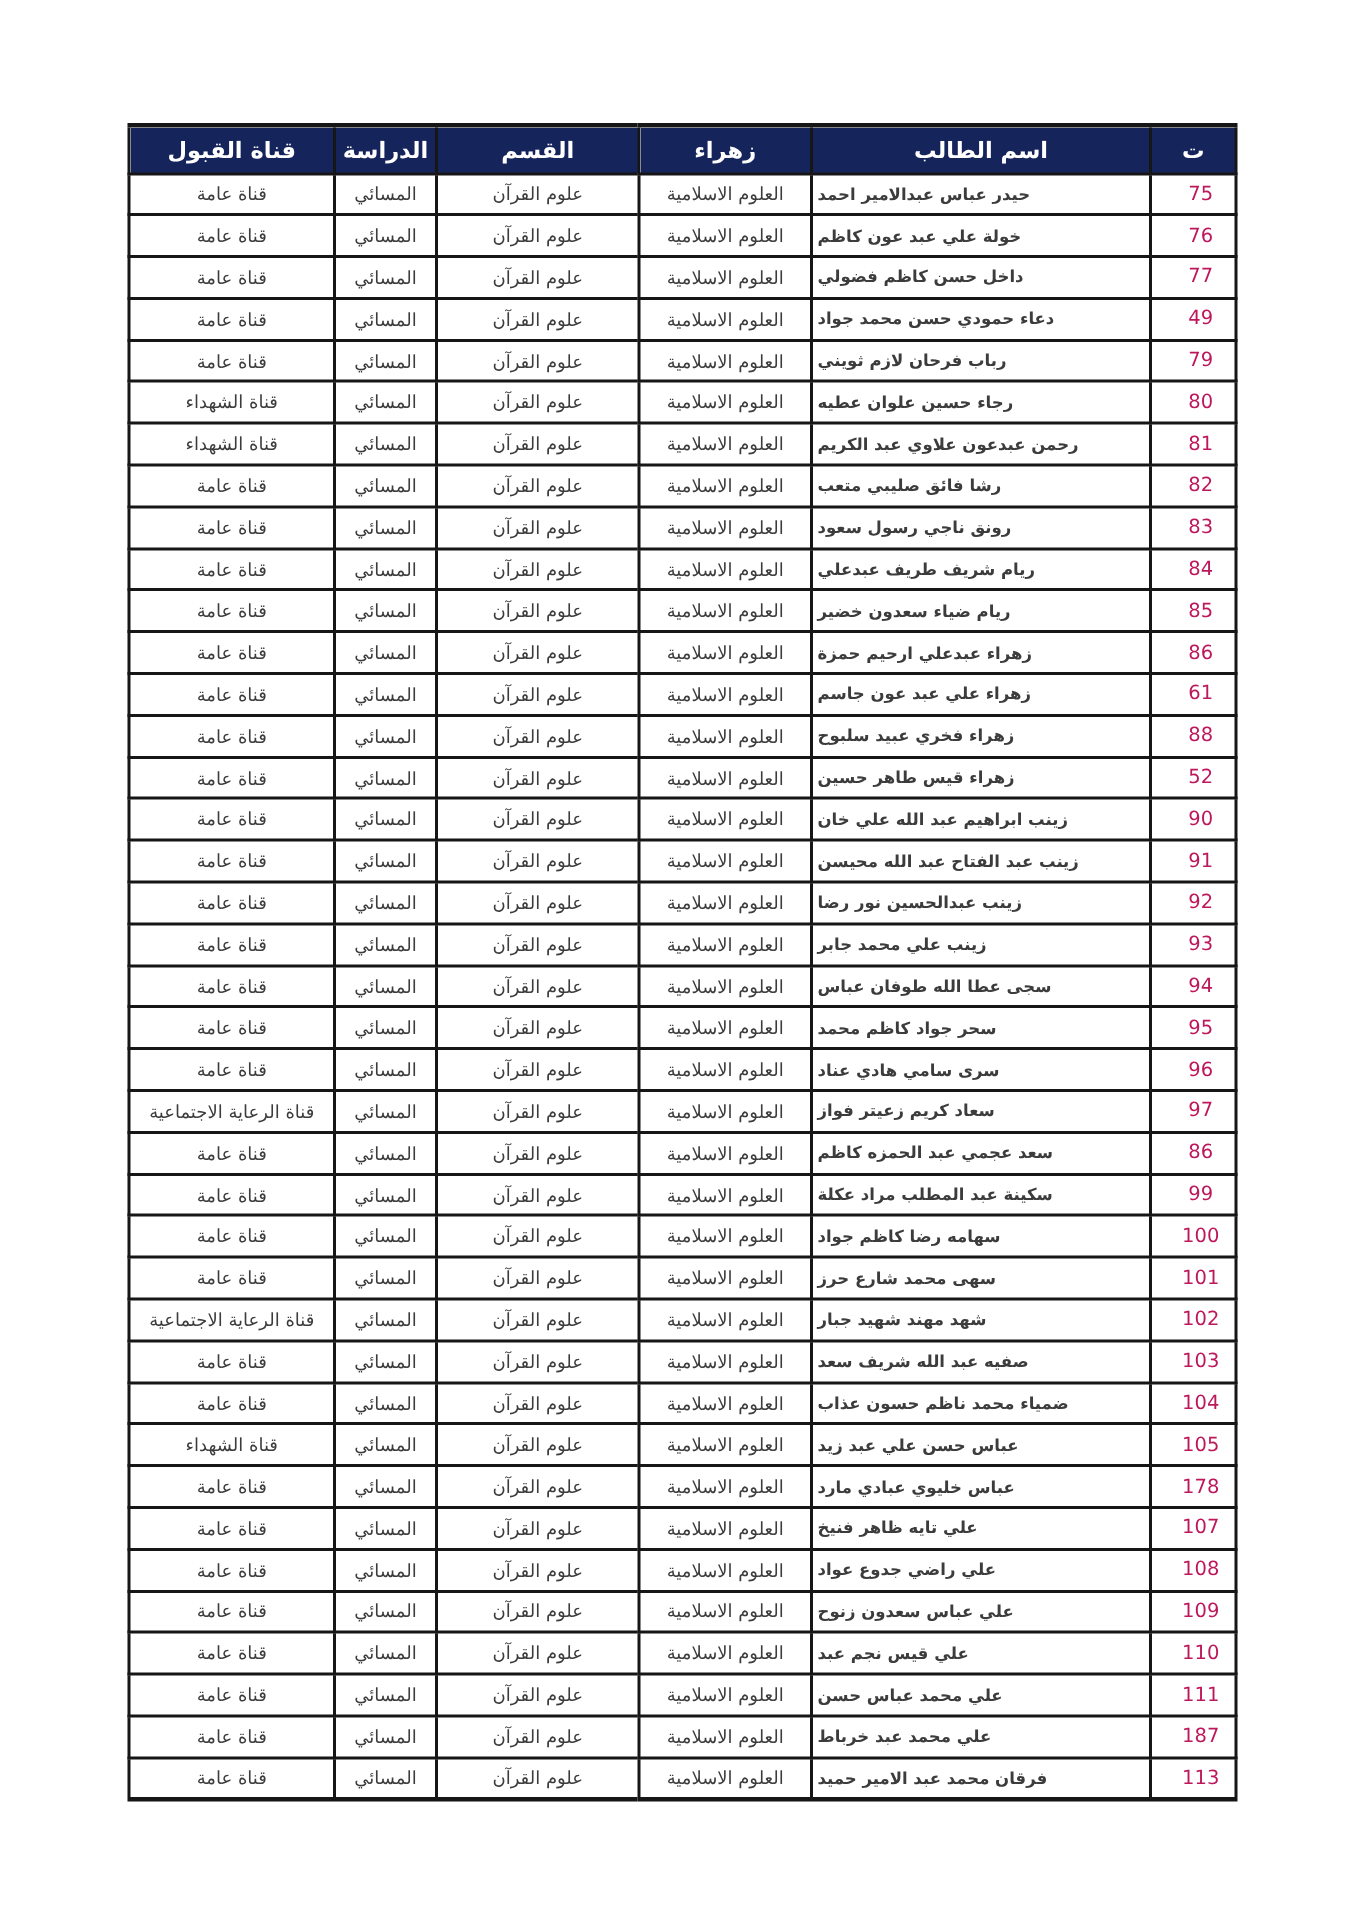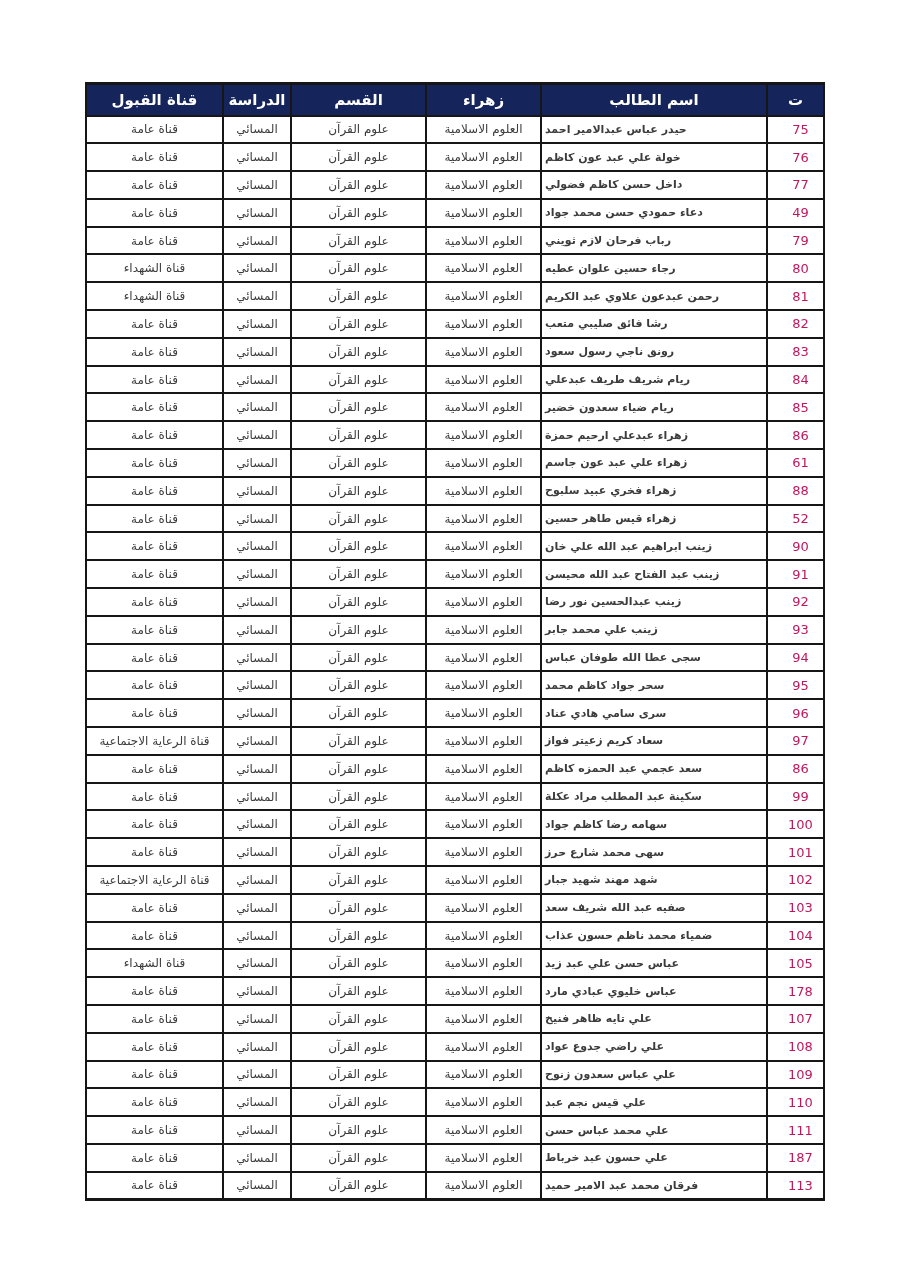--- a/index.html
+++ b/index.html
@@ -375,21 +375,21 @@
         <tr>
           <td class="col-id">111</td>
           <td class="col-name">علي محمد عباس حسن</td>
           <td class="col-college">العلوم الاسلامية</td>
           <td class="col-dept">علوم القرآن</td>
           <td class="col-study">المسائي</td>
           <td class="col-channel">قناة عامة</td>
         </tr>
         <tr>
           <td class="col-id">187</td>
-          <td class="col-name">علي حسون عبد خرباط</td>
+          <td class="col-name">علي محمد عبد خرباط</td>
           <td class="col-college">العلوم الاسلامية</td>
           <td class="col-dept">علوم القرآن</td>
           <td class="col-study">المسائي</td>
           <td class="col-channel">قناة عامة</td>
         </tr>
         <tr>
           <td class="col-id">113</td>
           <td class="col-name">فرقان محمد عبد الامير حميد</td>
           <td class="col-college">العلوم الاسلامية</td>
           <td class="col-dept">علوم القرآن</td>

